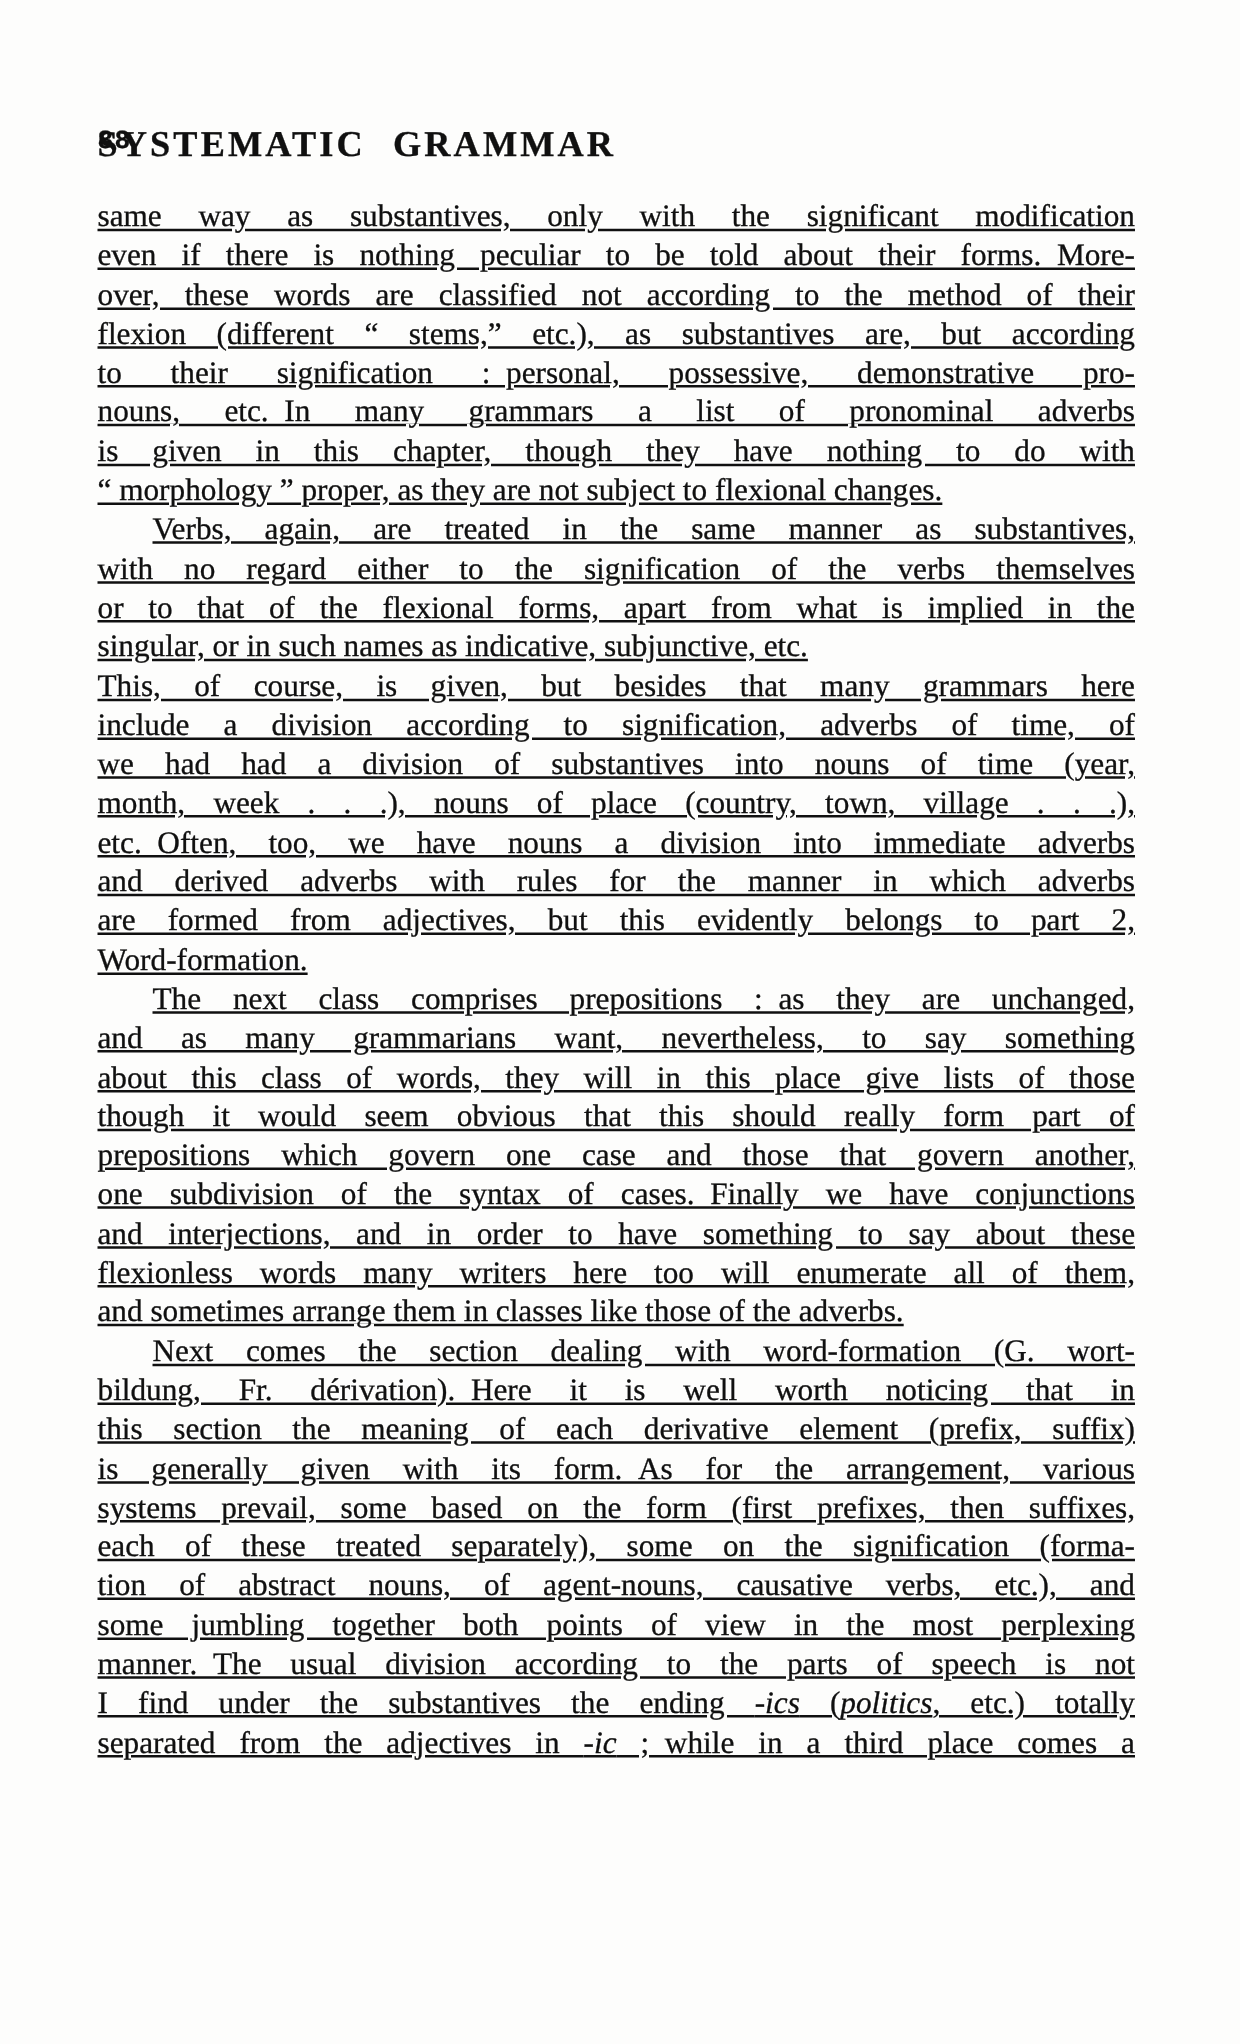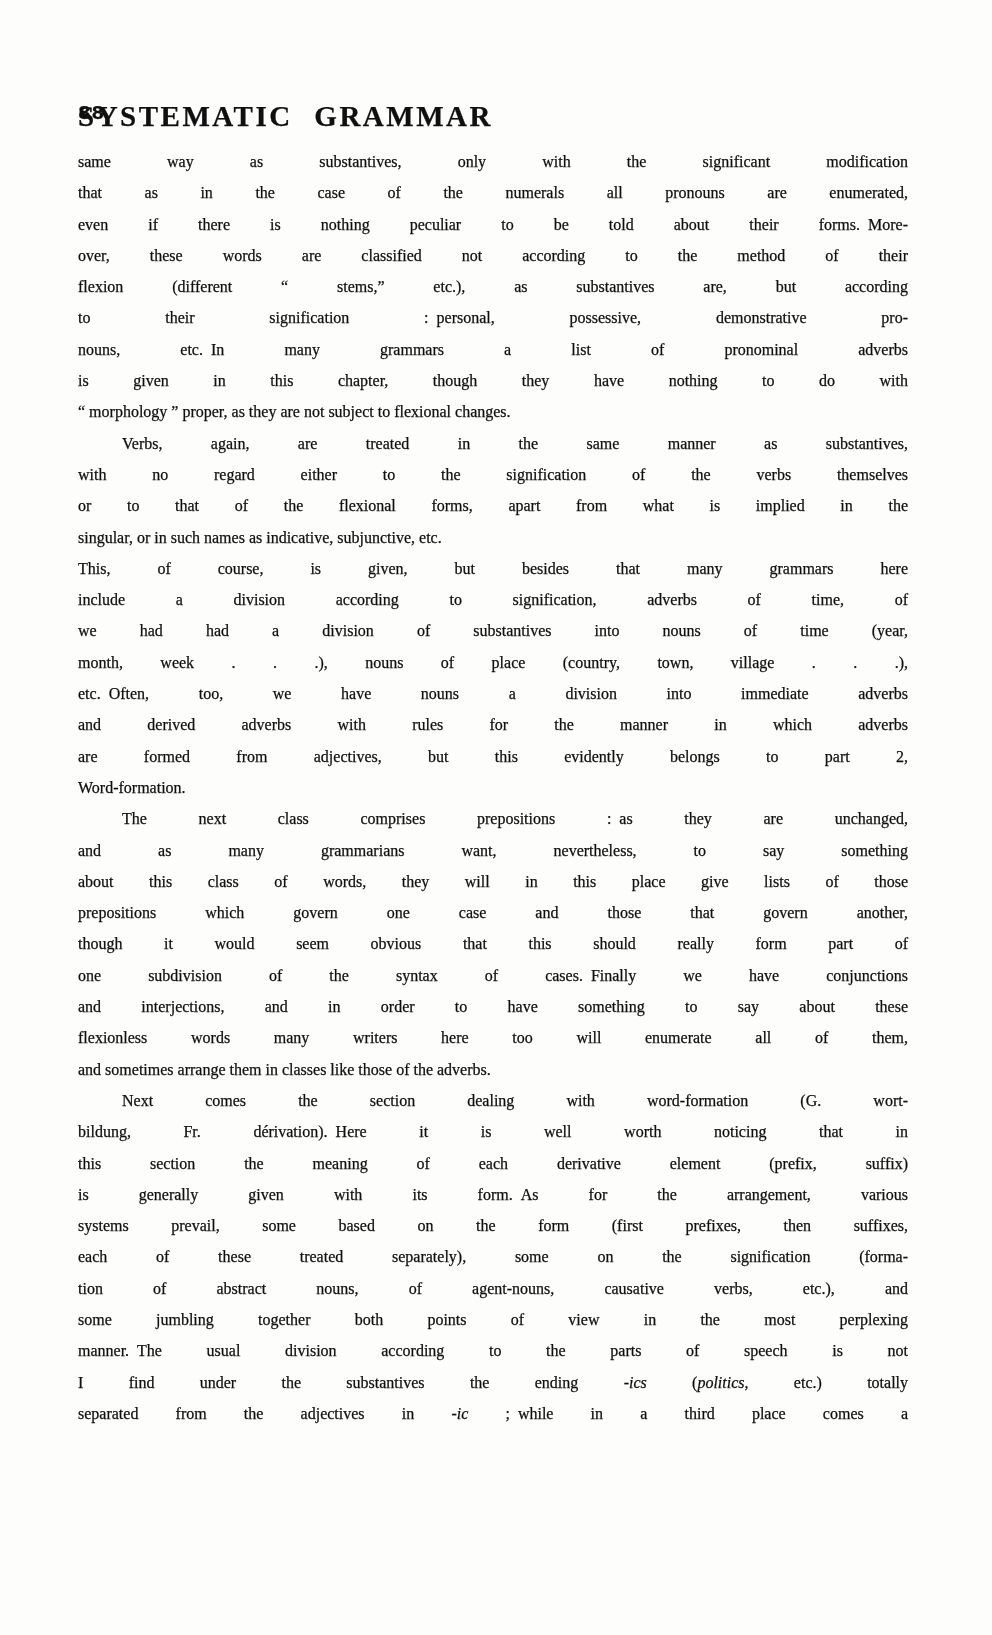--- a/index.html
+++ b/index.html
@@ -22,23 +22,24 @@
     font-family: Liberation Mono, monospace;
   }
   .running-title {
     position: absolute; left: 0; right: 0; top: 0;
     font-size: 29px; font-weight: bold;
     letter-spacing: 2.5px;
     word-spacing: 12px;
   }
   .text-block {
     position: absolute;
-    left: 78px; top: 146px; width: 830px;
-    font-size: 16px;
+    left: 78px; top: 158px; width: 830px;
+    font-size: 25px;
     line-height: 31.3px;
+    text-decoration: underline;
   }
   .paragraph { margin: 0; padding: 0; }
   .line {
     text-align: justify;
     text-align-last: justify;
     height: 31.3px;
     overflow: visible;
     white-space: pre-wrap;
   }
   .line.last { text-align-last: left; }
@@ -49,21 +50,20 @@
 <body>
 
 <div class="page-header">
   <span class="page-number">88</span>
   <span class="running-title">SYSTEMATIC GRAMMAR</span>
 </div>
 
 <div class="text-block">
     <div class="paragraph">
       <div class="line"><span>same way as substantives, only with the significant modification</span></div>
-      <div class="line"><span>that as in the case of the numerals all pronouns are enumerated,</span></div>
       <div class="line"><span>even if there is nothing peculiar to be told about their forms. More-</span></div>
       <div class="line"><span>over, these words are classified not according to the method of their</span></div>
       <div class="line"><span>flexion (different “ stems,” etc.), as substantives are, but according</span></div>
       <div class="line"><span>to their signification : personal, possessive, demonstrative pro-</span></div>
       <div class="line"><span>nouns, etc. In many grammars a list of pronominal adverbs</span></div>
       <div class="line"><span>is given in this chapter, though they have nothing to do with</span></div>
       <div class="line last"><span>“ morphology ” proper, as they are not subject to flexional changes.</span></div>
     </div>
     <div class="paragraph">
       <div class="line indent"><span>Verbs, again, are treated in the same manner as substantives,</span></div>
@@ -78,22 +78,22 @@
       <div class="line"><span>month, week . . .), nouns of place (country, town, village . . .),</span></div>
       <div class="line"><span>etc. Often, too, we have nouns a division into immediate adverbs</span></div>
       <div class="line"><span>and derived adverbs with rules for the manner in which adverbs</span></div>
       <div class="line"><span>are formed from adjectives, but this evidently belongs to part 2,</span></div>
       <div class="line last"><span>Word-formation.</span></div>
     </div>
     <div class="paragraph">
       <div class="line indent"><span>The next class comprises prepositions : as they are unchanged,</span></div>
       <div class="line"><span>and as many grammarians want, nevertheless, to say something</span></div>
       <div class="line"><span>about this class of words, they will in this place give lists of those</span></div>
+      <div class="line"><span>though it would seem obvious that this should really form part of</span></div>
       <div class="line"><span>prepositions which govern one case and those that govern another,</span></div>
-      <div class="line"><span>though it would seem obvious that this should really form part of</span></div>
       <div class="line"><span>one subdivision of the syntax of cases. Finally we have conjunctions</span></div>
       <div class="line"><span>and interjections, and in order to have something to say about these</span></div>
       <div class="line"><span>flexionless words many writers here too will enumerate all of them,</span></div>
       <div class="line last"><span>and sometimes arrange them in classes like those of the adverbs.</span></div>
     </div>
     <div class="paragraph">
       <div class="line indent"><span>Next comes the section dealing with word-formation (G. wort-</span></div>
       <div class="line"><span>bildung, Fr. dérivation). Here it is well worth noticing that in</span></div>
       <div class="line"><span>this section the meaning of each derivative element (prefix, suffix)</span></div>
       <div class="line"><span>is generally given with its form. As for the arrangement, various</span></div>

